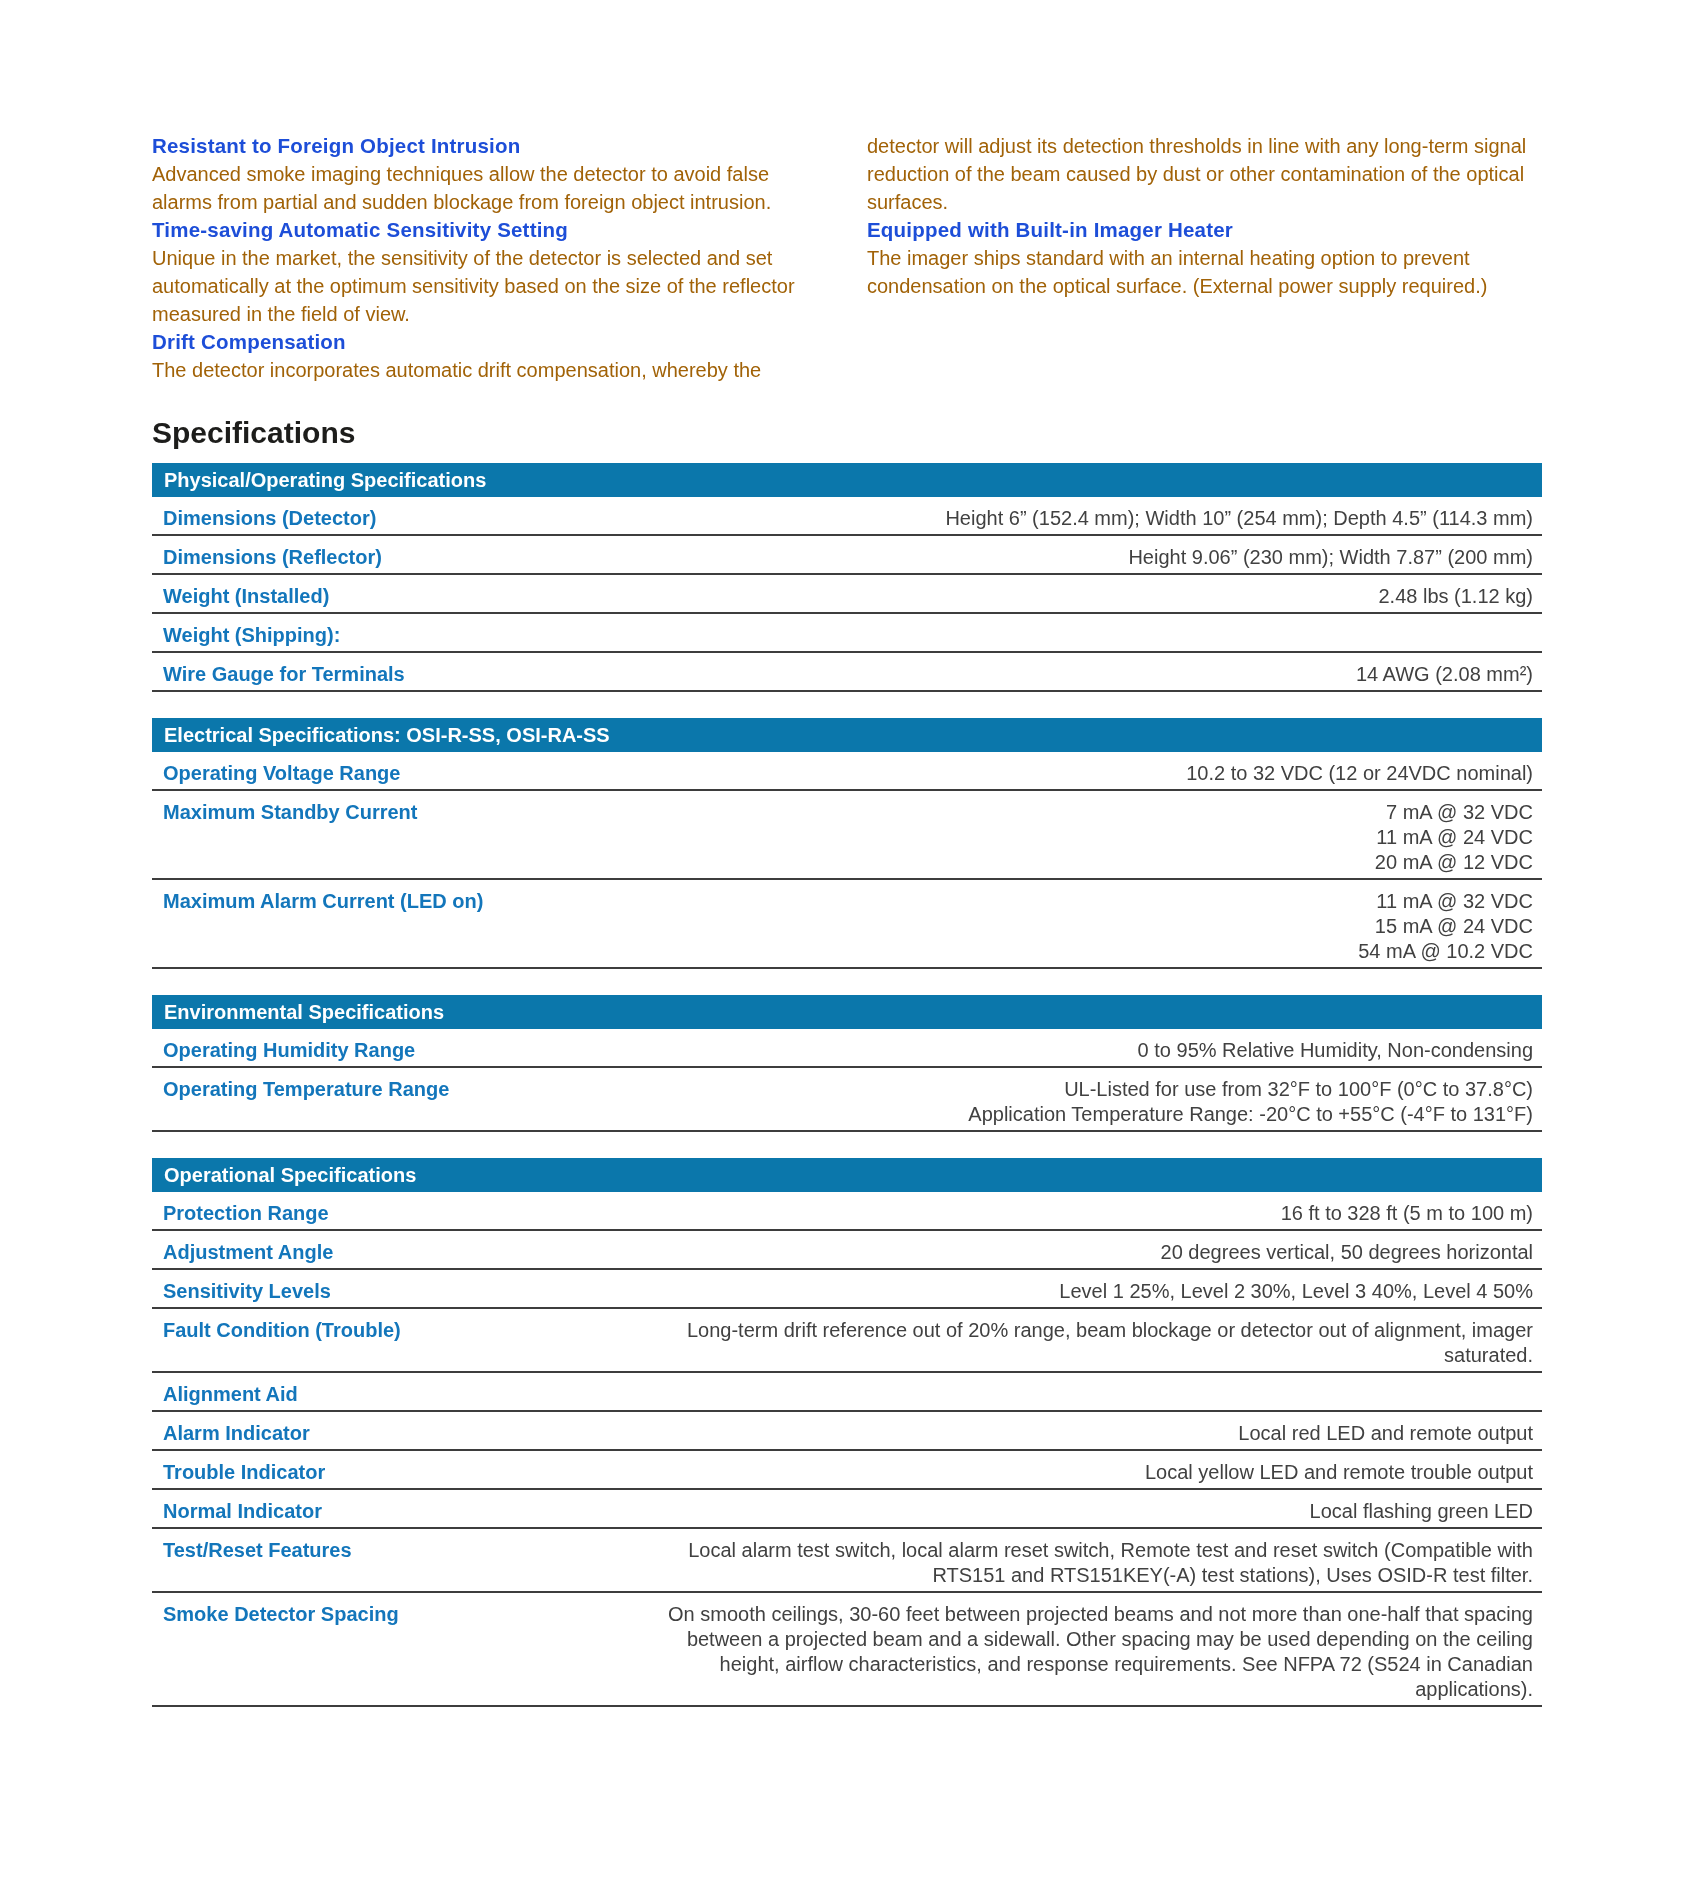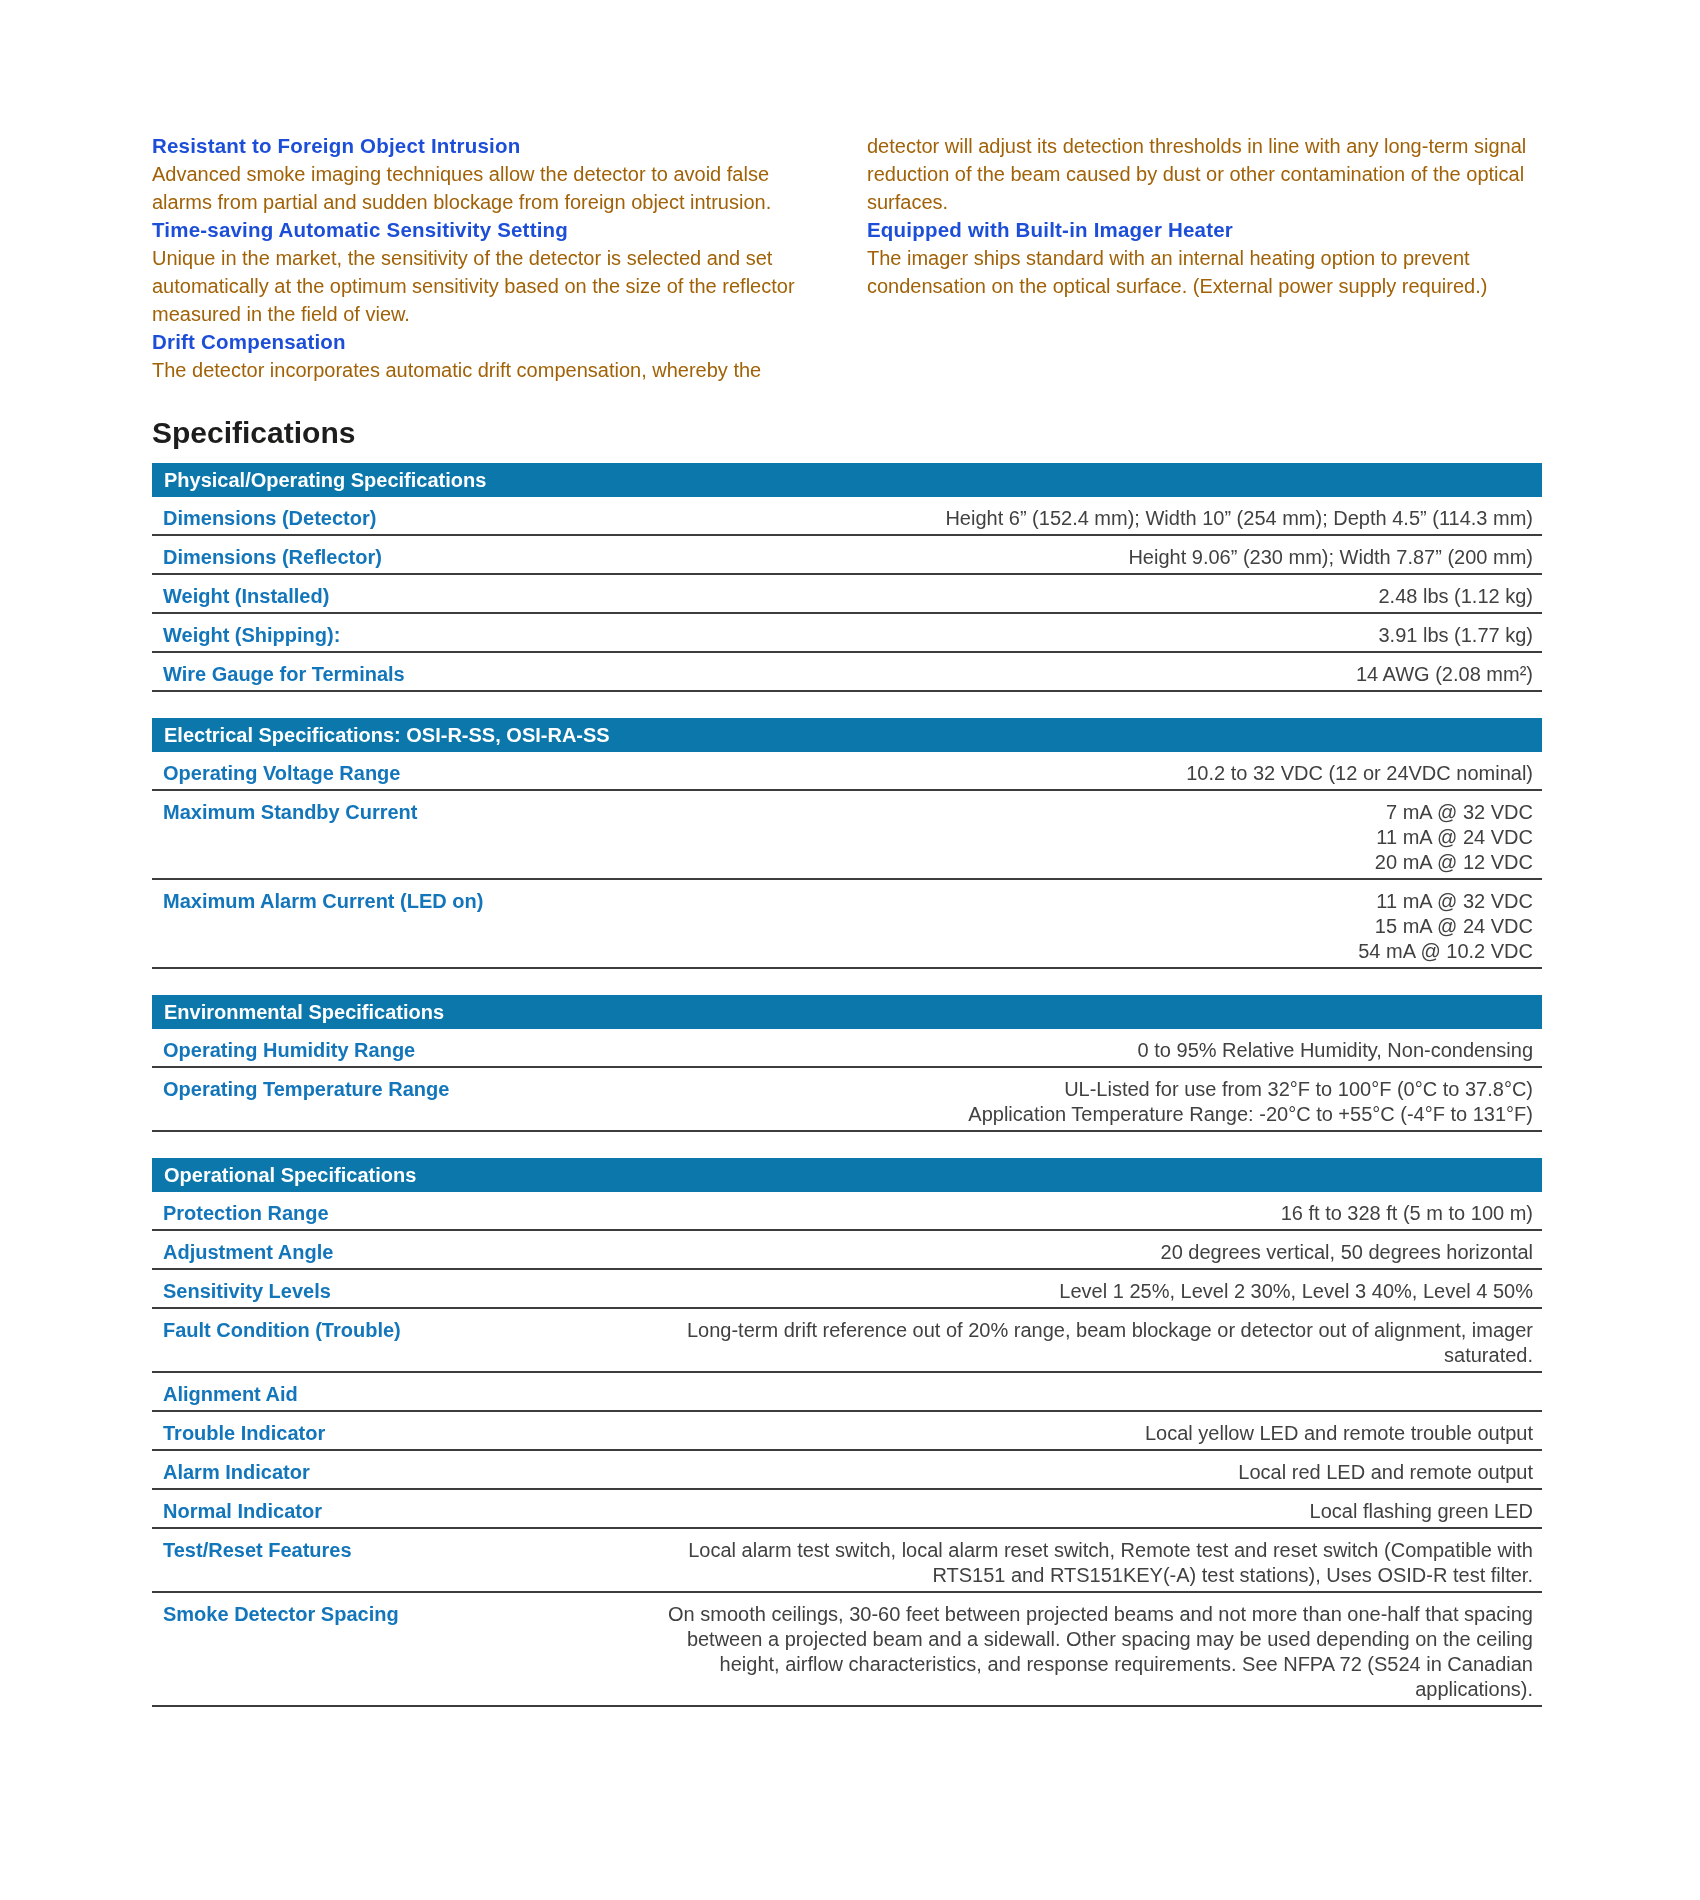--- a/index.html
+++ b/index.html
@@ -122,23 +122,20 @@
 
   <div class="row">
     <div class="label">Weight (Installed)</div>
     <div class="value">
               <div>2.48 lbs (1.12 kg)</div>
             </div>
   </div>
 
   <div class="row">
     <div class="label">Weight (Shipping):</div>
-    <div class="value">
-              <div>3.91 lbs (1.77 kg)</div>
-            </div>
   </div>
 
   <div class="row">
     <div class="label">Wire Gauge for Terminals</div>
     <div class="value">
               <div>14 AWG (2.08 mm²)</div>
             </div>
   </div>
 </div>
   </section>
@@ -222,34 +219,34 @@
     <div class="value">
               <div>Long-term drift reference out of 20% range, beam blockage or detector out of alignment, imager saturated.</div>
             </div>
   </div>
 
   <div class="row">
     <div class="label">Alignment Aid</div>
   </div>
 
   <div class="row">
+    <div class="label">Alarm Indicator</div>
+    <div class="value">
+              <div>Local red LED and remote output</div>
+            </div>
+  </div>
+
+  <div class="row">
     <div class="label">Trouble Indicator</div>
     <div class="value">
               <div>Local yellow LED and remote trouble output</div>
             </div>
   </div>
 
   <div class="row">
-    <div class="label">Alarm Indicator</div>
-    <div class="value">
-              <div>Local red LED and remote output</div>
-            </div>
-  </div>
-
-  <div class="row">
     <div class="label">Normal Indicator</div>
     <div class="value">
               <div>Local flashing green LED</div>
             </div>
   </div>
 
   <div class="row">
     <div class="label">Test/Reset Features</div>
     <div class="value">
               <div>Local alarm test switch, local alarm reset switch, Remote test and reset switch (Compatible with RTS151 and RTS151KEY(-A) test stations), Uses OSID-R test filter.</div>

